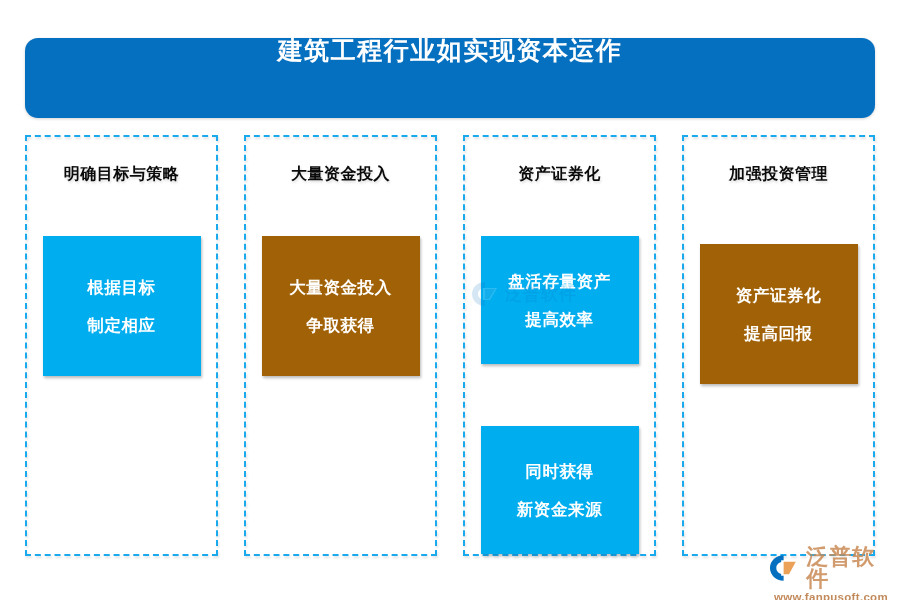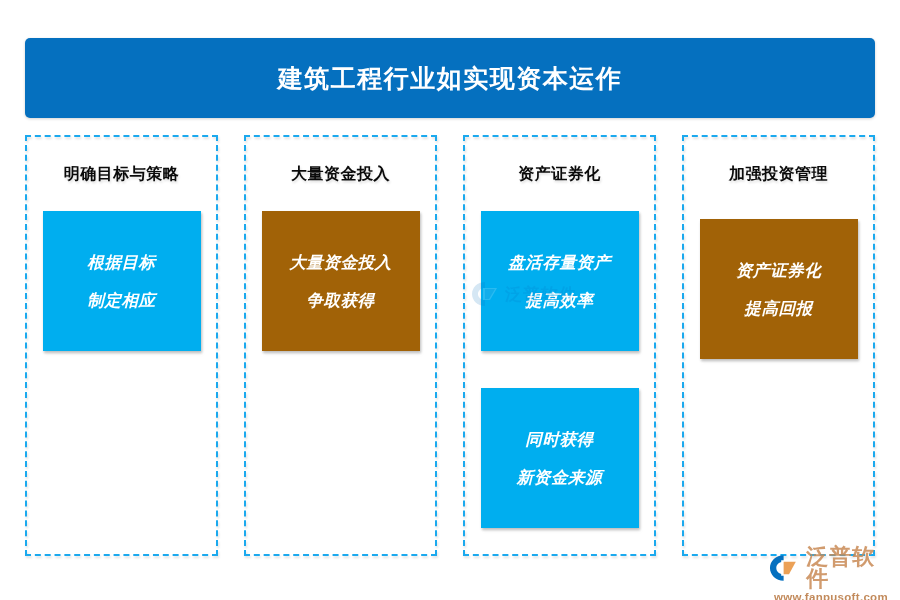--- a/index.html
+++ b/index.html
@@ -23,23 +23,22 @@
   }
 
   
   .title-banner {
     position: absolute;
     left: 25px;
     top: 38px;
     width: 850px;
     height: 80px;
     background: #0570bf;
-    border-radius: 5px;
-    display: flex;
-    align-items: center;
+    border-radius: 13px;
+    display: flex;
     justify-content: center;
     box-shadow: 0 1px 3px rgba(0,0,0,0.18);
   }
   .title-text {
     color: #ffffff;
     font-size: 25px;
     font-weight: bold;
     letter-spacing: 1.5px;
     text-align: center;
     line-height: 1;
@@ -60,20 +59,21 @@
     width: 193px;
     height: 421px;
     box-sizing: border-box;
     border: 2px dashed #1ba9ee;
     display: flex;
     flex-direction: column;
     align-items: center;
     position: relative;
     background: transparent;
     filter: drop-shadow(1px 2px 1px rgba(0,0,0,0.12));
+    gap: 25px;
   }
 
   .column-header {
     margin-top: 29px;
     font-size: 16px;
     font-weight: bold;
     color: #0a0a0a;
     letter-spacing: 0.5px;
     text-align: center;
     line-height: 1;
@@ -81,21 +81,20 @@
 
   .card {
     width: 158px;
     height: 140px;
     display: flex;
     flex-direction: column;
     align-items: center;
     justify-content: center;
     gap: 22px;
     box-shadow: 1px 2px 3px rgba(0,0,0,0.16);
-    font-style: italic;
   }
   .card-1 { margin-top: 29px; }
   .card-2 { margin-top: 37px; }
 
   .card-line {
     color: #ffffff;
     font-size: 16.5px;
     font-weight: bold;
     letter-spacing: 0.6px;
     line-height: 1;

